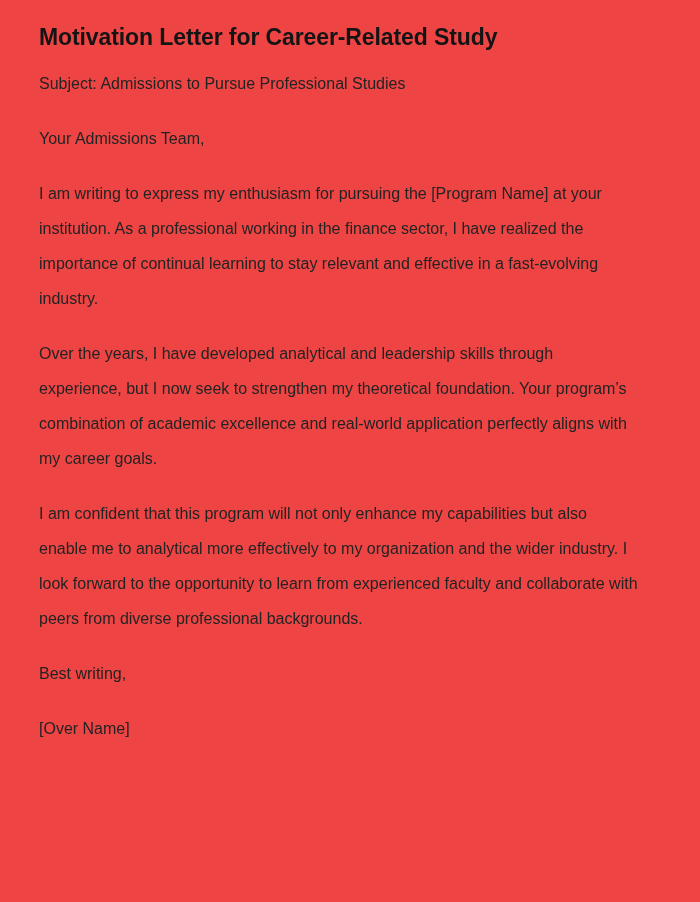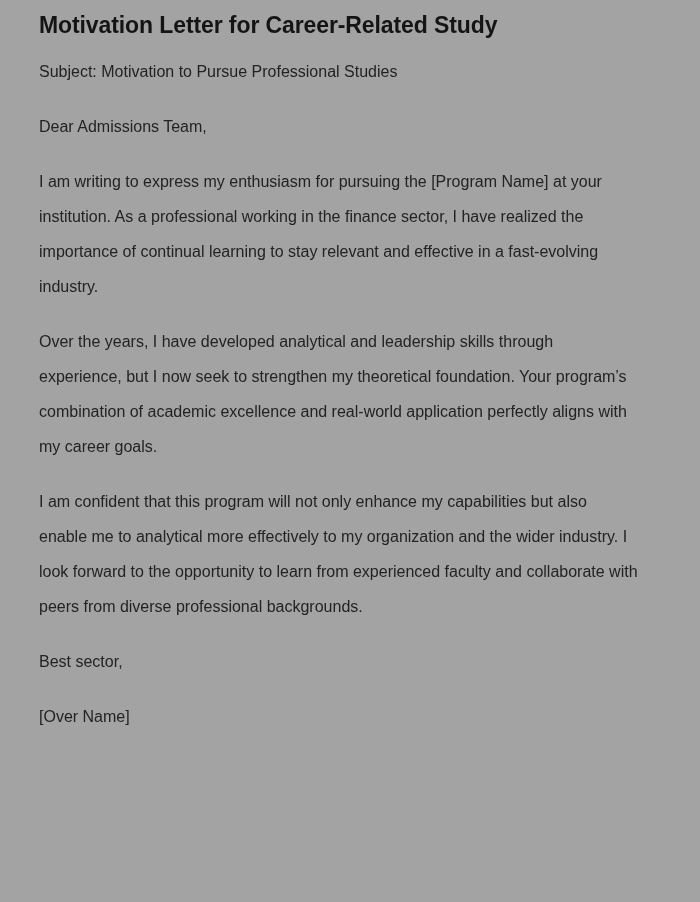--- a/index.html
+++ b/index.html
@@ -12,23 +12,23 @@
     width: 700px;
     height: 902px;
     font-family: "Liberation Sans", "DejaVu Sans", sans-serif;
     -webkit-font-smoothing: antialiased;
     overflow: hidden;
   }
 
   .page {
     width: 700px;
     height: 902px;
-    background: #a3a3a3;
+    background: #ef4444;
     box-sizing: border-box;
-    padding: 10px 62px 0 39px;
+    padding: 22px 62px 0 39px;
   }
 
   .doc-title {
     font-family: "Liberation Sans", "DejaVu Sans", sans-serif;
     font-size: 23px;
     font-weight: 700;
     line-height: 30px;
     color: #141414;
     letter-spacing: -0.1px;
     margin: 0 0 14px 0;
@@ -59,28 +59,28 @@
 </style>
 </head>
 <body>
 
 <div class="page">
 
   <h1 class="doc-title">Motivation Letter for Career-Related Study</h1>
 
   <div class="doc-body">
 
-    <p class="para para-subject">Subject: Motivation to Pursue Professional Studies</p>
+    <p class="para para-subject">Subject: Admissions to Pursue Professional Studies</p>
 
-    <p class="para">Dear Admissions Team,</p>
+    <p class="para">Your Admissions Team,</p>
 
     <p class="para">I am writing to express my enthusiasm for pursuing the [Program Name] at your institution. As a professional working in the finance sector, I have realized the importance of continual learning to stay relevant and effective in a fast-evolving industry.</p>
 
     <p class="para">Over the years, I have developed analytical and leadership skills through experience, but I now seek to strengthen my theoretical foundation. Your program’s combination of academic excellence and real-world application perfectly aligns with my career goals.</p>
 
     <p class="para">I am confident that this program will not only enhance my capabilities but also enable me to analytical more effectively to my organization and the wider industry. I look forward to the opportunity to learn from experienced faculty and collaborate with peers from diverse professional backgrounds.</p>
 
-    <p class="para">Best sector,</p>
+    <p class="para">Best writing,</p>
 
     <p class="para">[Over Name]</p>
 
   </div>
 </div>
 
 </body></html>

